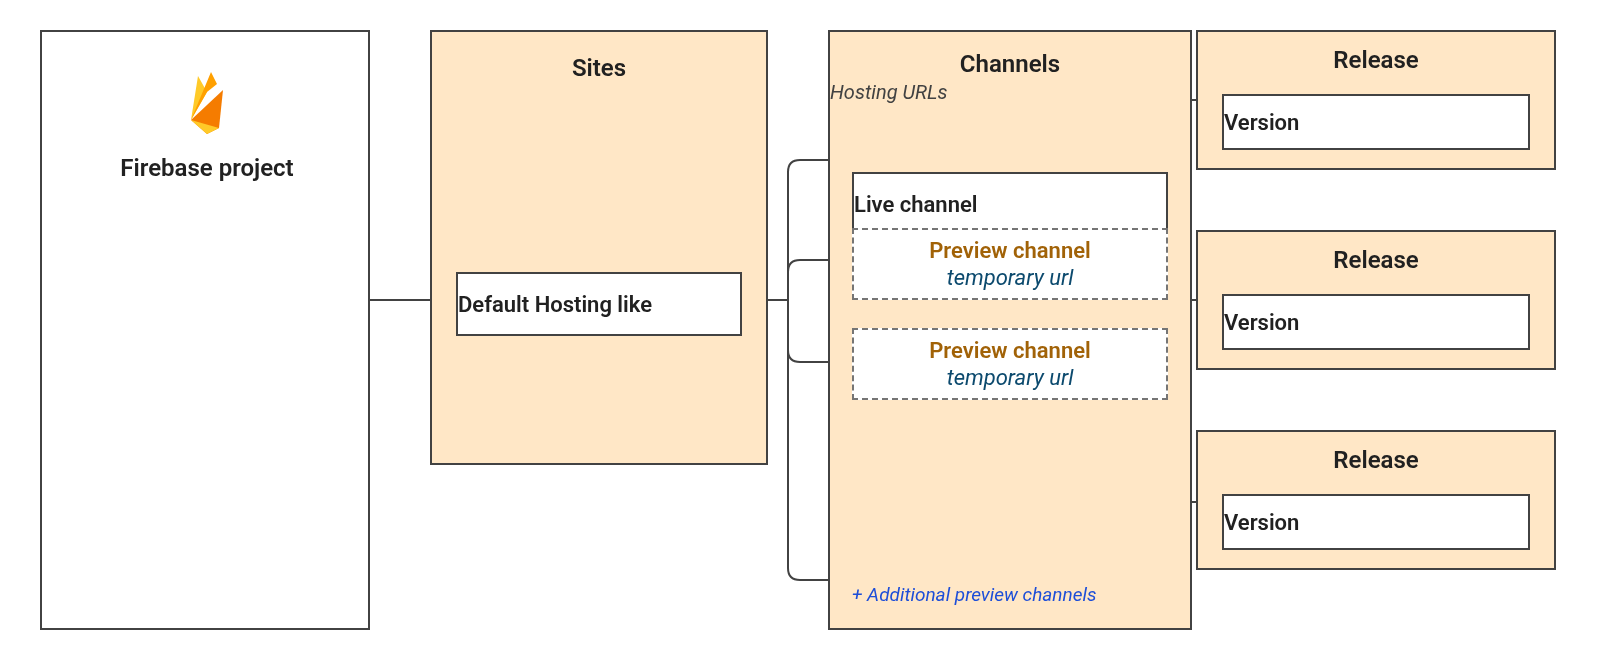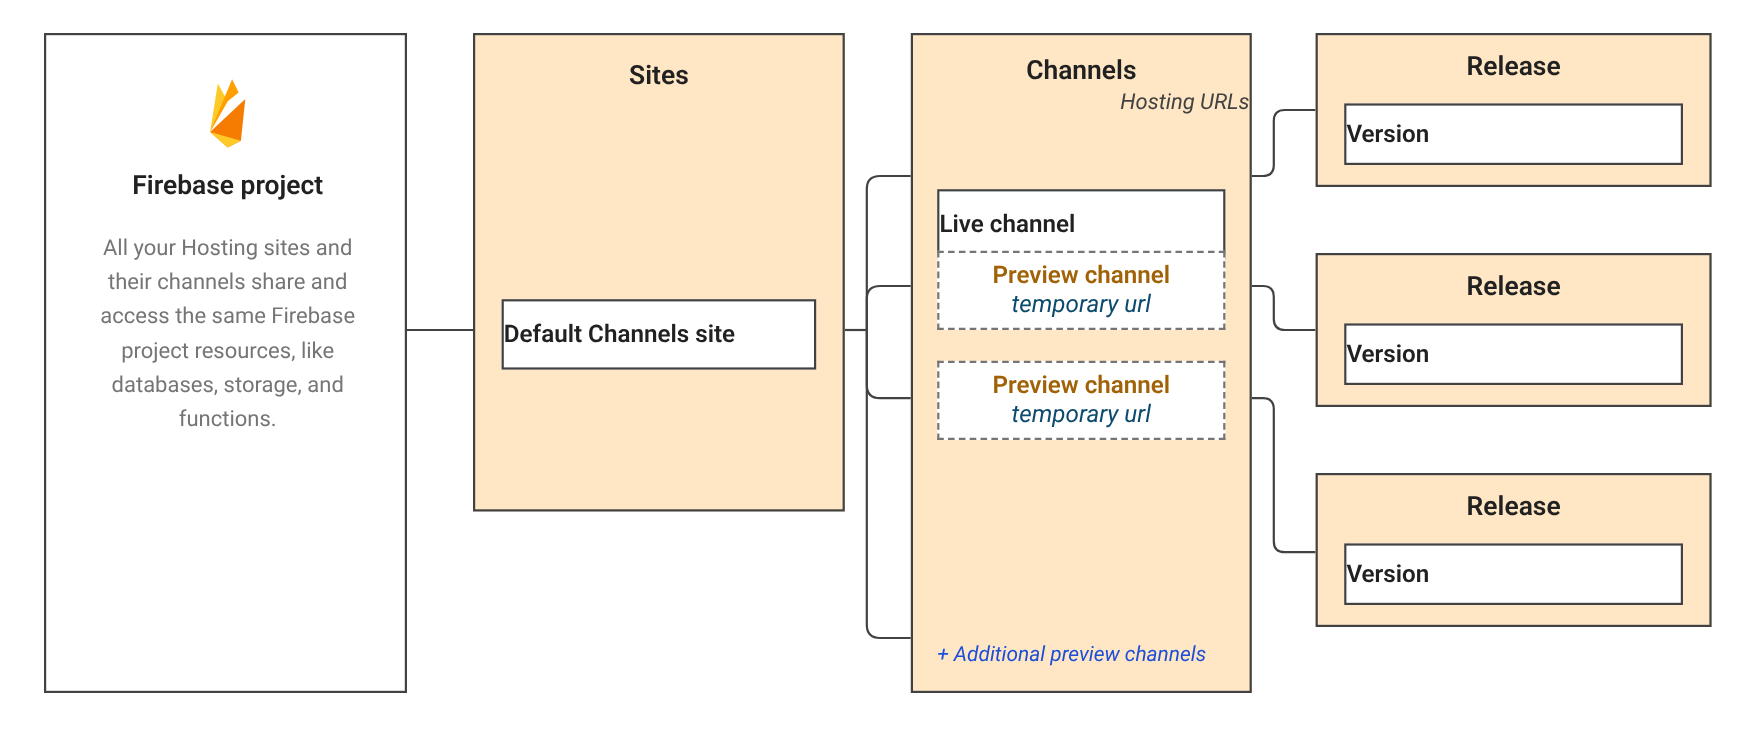--- a/index.html
+++ b/index.html
@@ -34,21 +34,21 @@
     align-items: center;
   }
   .title {
     font-weight: 600;
     font-size: 24px;
     text-align: center;
   }
   .sub {
     font-style: italic;
     font-size: 20px;
-    text-align: right;
+    text-align: left;
     color: #424242;
     margin-top: 2px;
   }
   .desc {
     font-size: 20px;
     color: #757575;
     text-align: center;
     line-height: 1.55;
   }
   .item-title {
@@ -118,32 +118,31 @@
 
   <div class="box" style="left:40px; top:30px; width:330px; height:600px; background:#fff;">
     <div style="padding:38px 28px 0 32px; text-align:center;">
       <svg class="firebase-logo" viewBox="0 0 48 66">
         <path d="M8 50 L15 6 L24 22 Z" fill="#FFCA28"></path>
         <path d="M8 50 L28 2 L34 14 L24 22 Z" fill="#FFA000"></path>
         <path d="M8 50 L40 20 L36 58 L24 64 Z" fill="#F57C00"></path>
         <path d="M8 50 L36 58 L24 64 Z" fill="#FFCA28"></path>
       </svg>
       <div class="title">Firebase project</div>
-      <div class="desc" style="margin-top:28px;">All your Hosting sites and their channels share and access the same Firebase project resources, like databases, storage, and functions.</div>
     </div>
   </div>
 
   <div class="box peach" style="left:430px; top:30px; width:338px; height:435px;">
     <div class="title" style="margin-top:22px;">Sites</div>
     <div class="whitebox" style="position:absolute; left:24px; top:240px; right:24px; height:64px;">
-      <div class="item-title">Default Channels site</div>
+      <div class="item-title">Default Hosting like</div>
     </div>
   </div>
 
-  <div class="box peach" style="left:828px; top:30px; width:310px; height:600px;">
+  <div class="box peach" style="left:828px; top:30px; width:364px; height:600px;">
     <div class="title" style="margin-top:18px;">Channels</div>
     <div class="sub">Hosting URLs</div>
 
     <div class="whitebox" style="position:absolute; left:22px; right:22px; top:100px; height:64px;margin-top:40px;">
       <div class="item-title">Live channel</div>
     </div>
 
     <div class="dashed" style="position:absolute; left:22px; right:22px; top:196px; height:72px; display:flex; flex-direction:column; align-items:center; justify-content:center;">
       <div class="item-title grey-t">Preview channel</div>
       <div class="grey-sub">temporary url</div>

